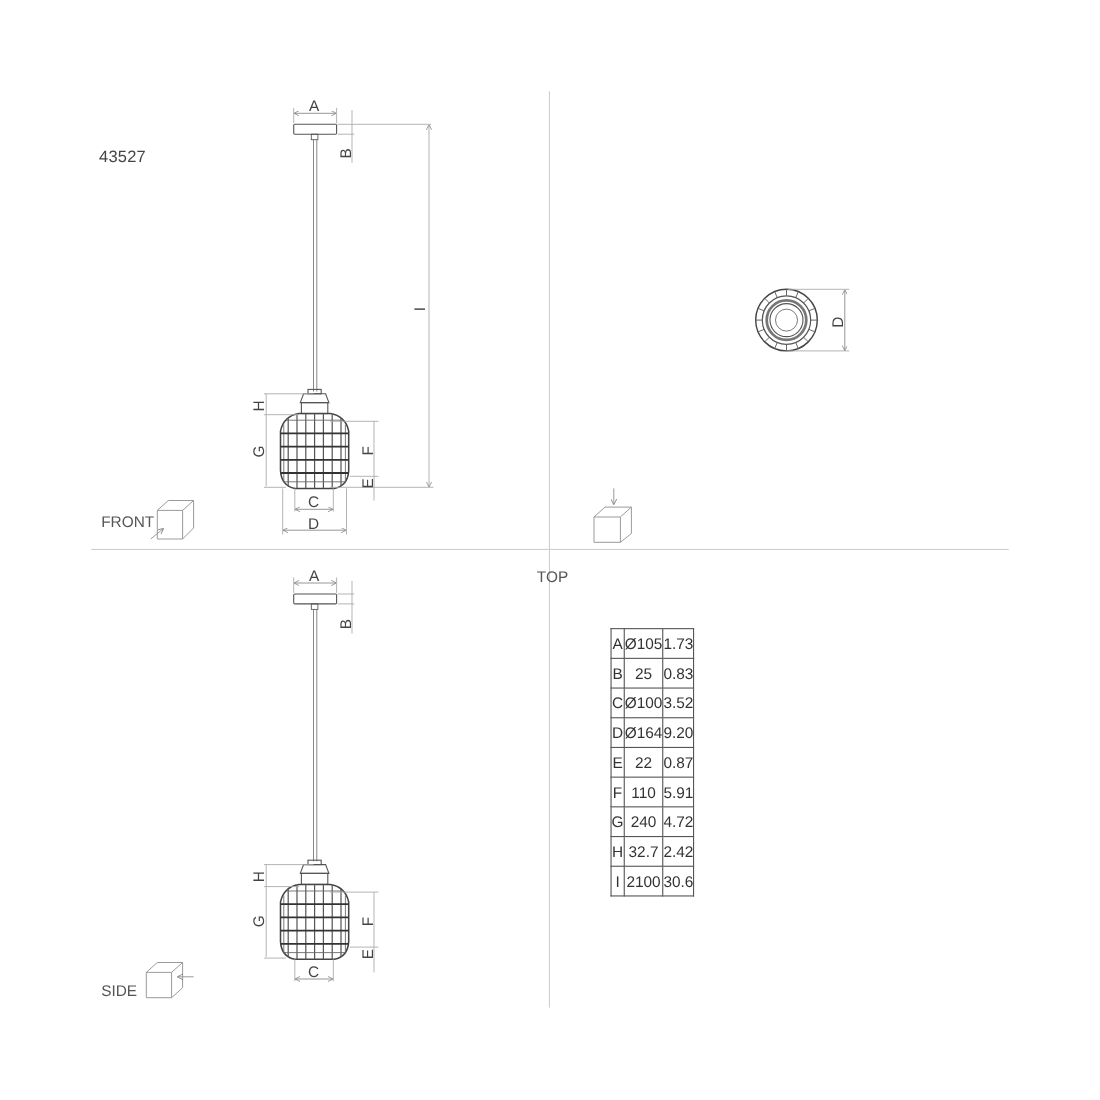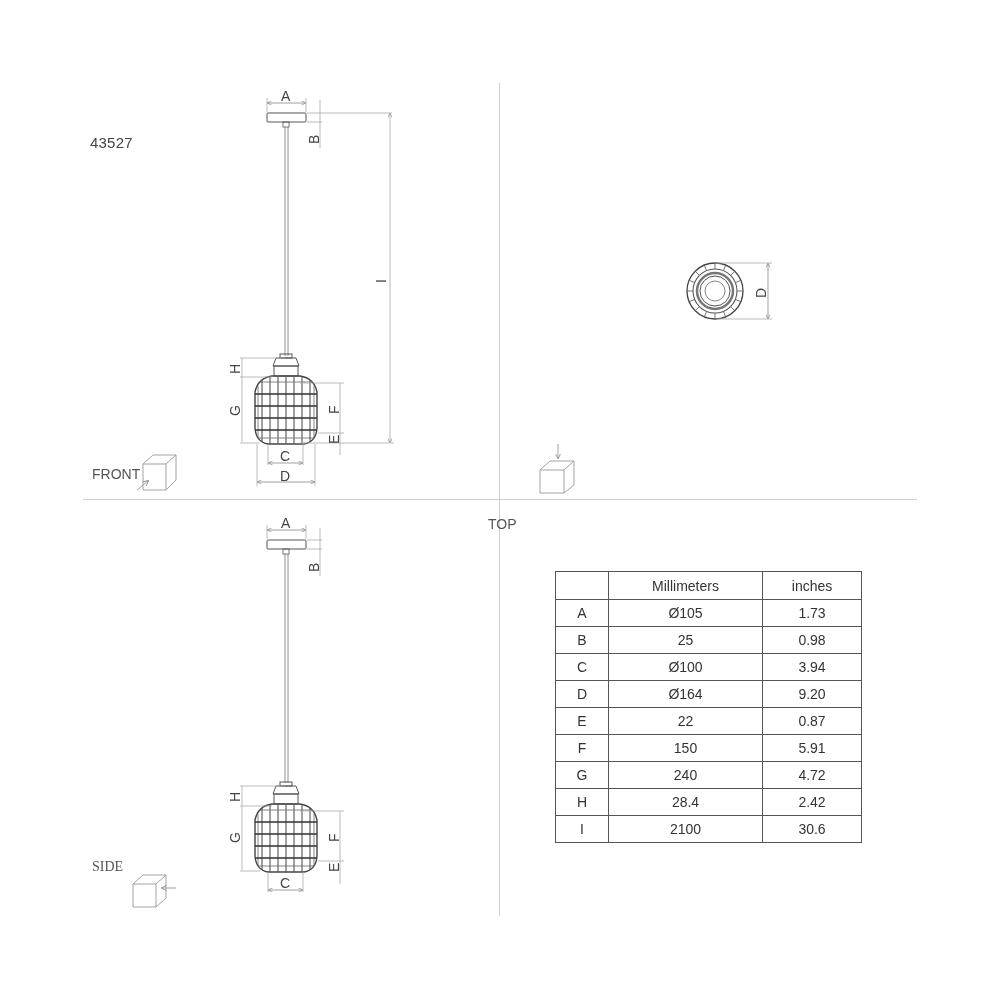--- a/index.html
+++ b/index.html
@@ -184,67 +184,62 @@
     <g>
       <path d="M133,884 L143,875 L166,875 L166,898 L156,907 L133,907 Z" fill="none" stroke="#999" stroke-width="0.9"></path>
       <path d="M133,884 L156,884 L166,875 M156,884 L156,907" fill="none" stroke="#999" stroke-width="0.9"></path>
       <line x1="176" y1="888" x2="162" y2="888" stroke="#999" stroke-width="0.9" marker-end="url(#arr)"></line>
     </g>
   </g>
 </svg>
 
 <div class="abs view-label" style="left:92px; top:466px;">FRONT</div>
 <div class="abs view-label" style="left:488px; top:468px;margin-top:48px;">TOP</div>
-<div class="abs view-label" style="left:92px; top:859px;font-family:Liberation Serif, serif;">SIDE</div>
+<div class="abs view-label" style="left:92px; top:892px;">SIDE</div>
 
 <table class="dims">
   <tbody>
-      <tr>
-    <th class="c1"></th>
-    <th class="c2">Millimeters</th>
-    <th class="c3">inches</th>
-  </tr>
   <tr>
     <td>A</td>
     <td>Ø105</td>
     <td>1.73</td>
   </tr>
   <tr>
     <td>B</td>
     <td>25</td>
-    <td>0.98</td>
+    <td>0.83</td>
   </tr>
   <tr>
     <td>C</td>
     <td>Ø100</td>
-    <td>3.94</td>
+    <td>3.52</td>
   </tr>
   <tr>
     <td>D</td>
     <td>Ø164</td>
     <td>9.20</td>
   </tr>
   <tr>
     <td>E</td>
     <td>22</td>
     <td>0.87</td>
   </tr>
   <tr>
     <td>F</td>
-    <td>150</td>
+    <td>110</td>
     <td>5.91</td>
   </tr>
   <tr>
     <td>G</td>
     <td>240</td>
     <td>4.72</td>
   </tr>
   <tr>
     <td>H</td>
-    <td>28.4</td>
+    <td>32.7</td>
     <td>2.42</td>
   </tr>
   <tr>
     <td>I</td>
     <td>2100</td>
     <td>30.6</td>
   </tr>
 </tbody>
   </table>
 

